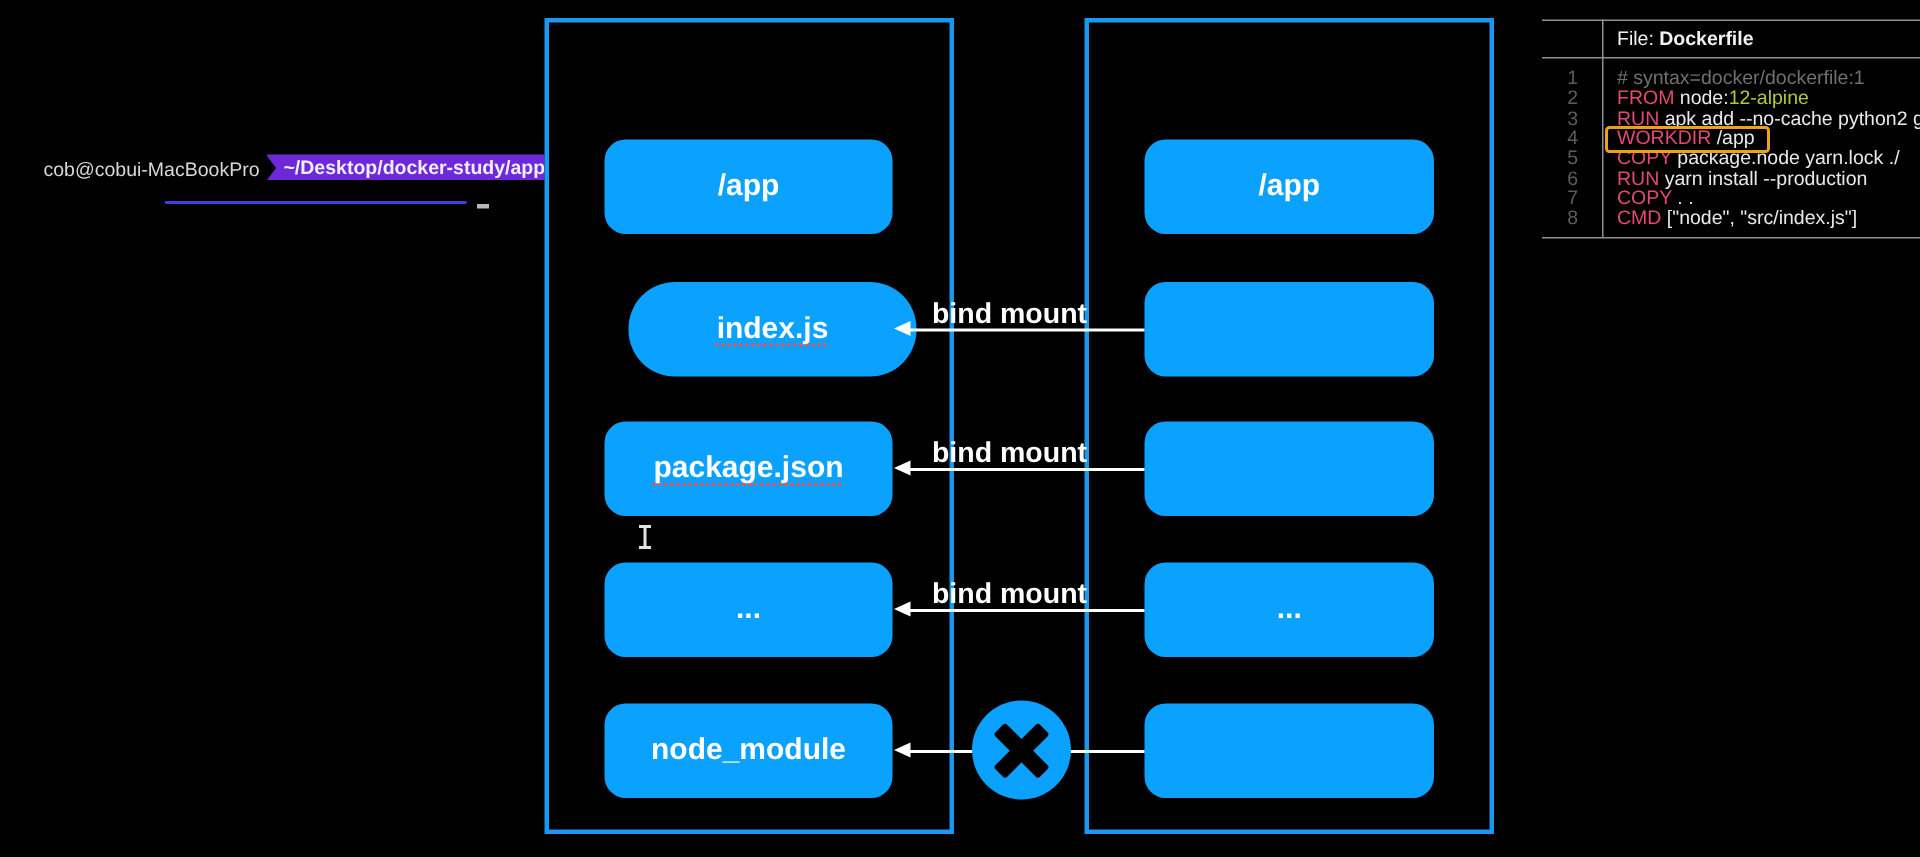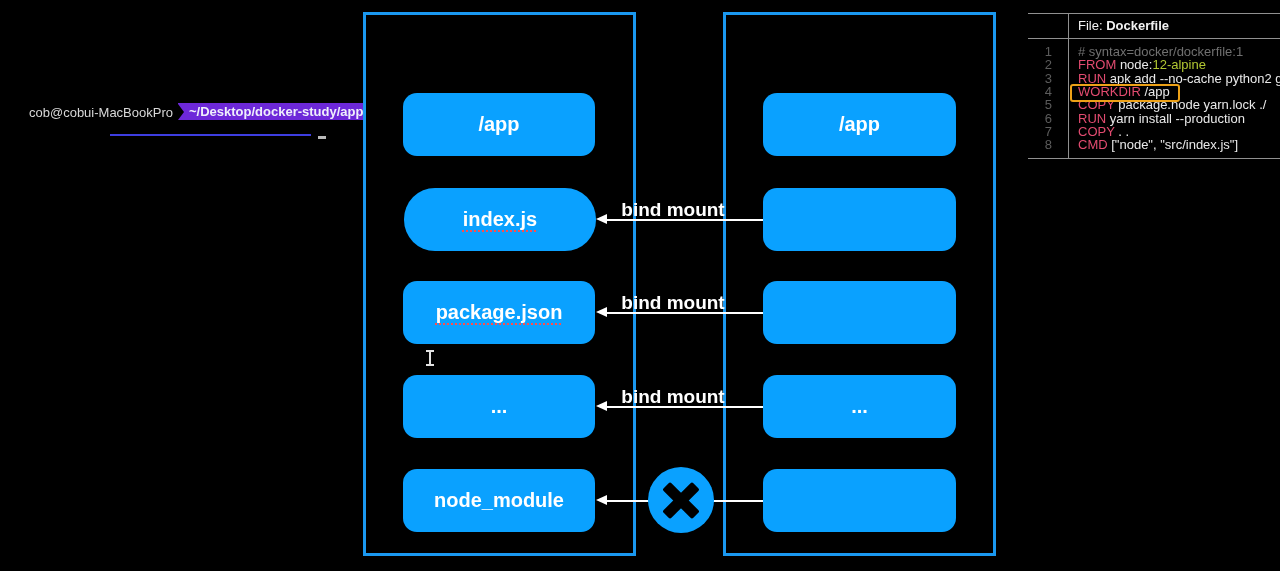--- a/index.html
+++ b/index.html
@@ -84,21 +84,21 @@
 
   <div id="host-outer" class="outer-box"></div>
   <div id="container-outer" class="outer-box"></div>
   <div id="diagram-rows">
       <div class="file-box" style="left: 403px; top: 93px; width: 192px;">
         <div class="lbl">/app</div>
       </div>
       <div class="file-box" style="left: 763px; top: 93px; width: 193px;">
         <div class="lbl">/app</div>
       </div>
-      <div class="file-box" style="left: 404px; top: 188px; width: 192px; border-radius: 31px;">
+      <div class="file-box" style="left: 419px; top: 188px; width: 192px; border-radius: 31px;">
         <div class="lbl spell">index.js</div>
       </div>
       <div class="file-box" style="left: 763px; top: 188px; width: 193px;"></div>
       <div class="arrow-line" style="top: 218.5px;"></div>
       <div class="arrow-head" style="top: 214px;"></div>
       <div class="bind-label" style="top: 199.5px;">bind mount</div>
       <div class="file-box" style="left: 403px; top: 281px; width: 192px;">
         <div class="lbl spell">package.json</div>
       </div>
       <div class="file-box" style="left: 763px; top: 281px; width: 193px;"></div>

